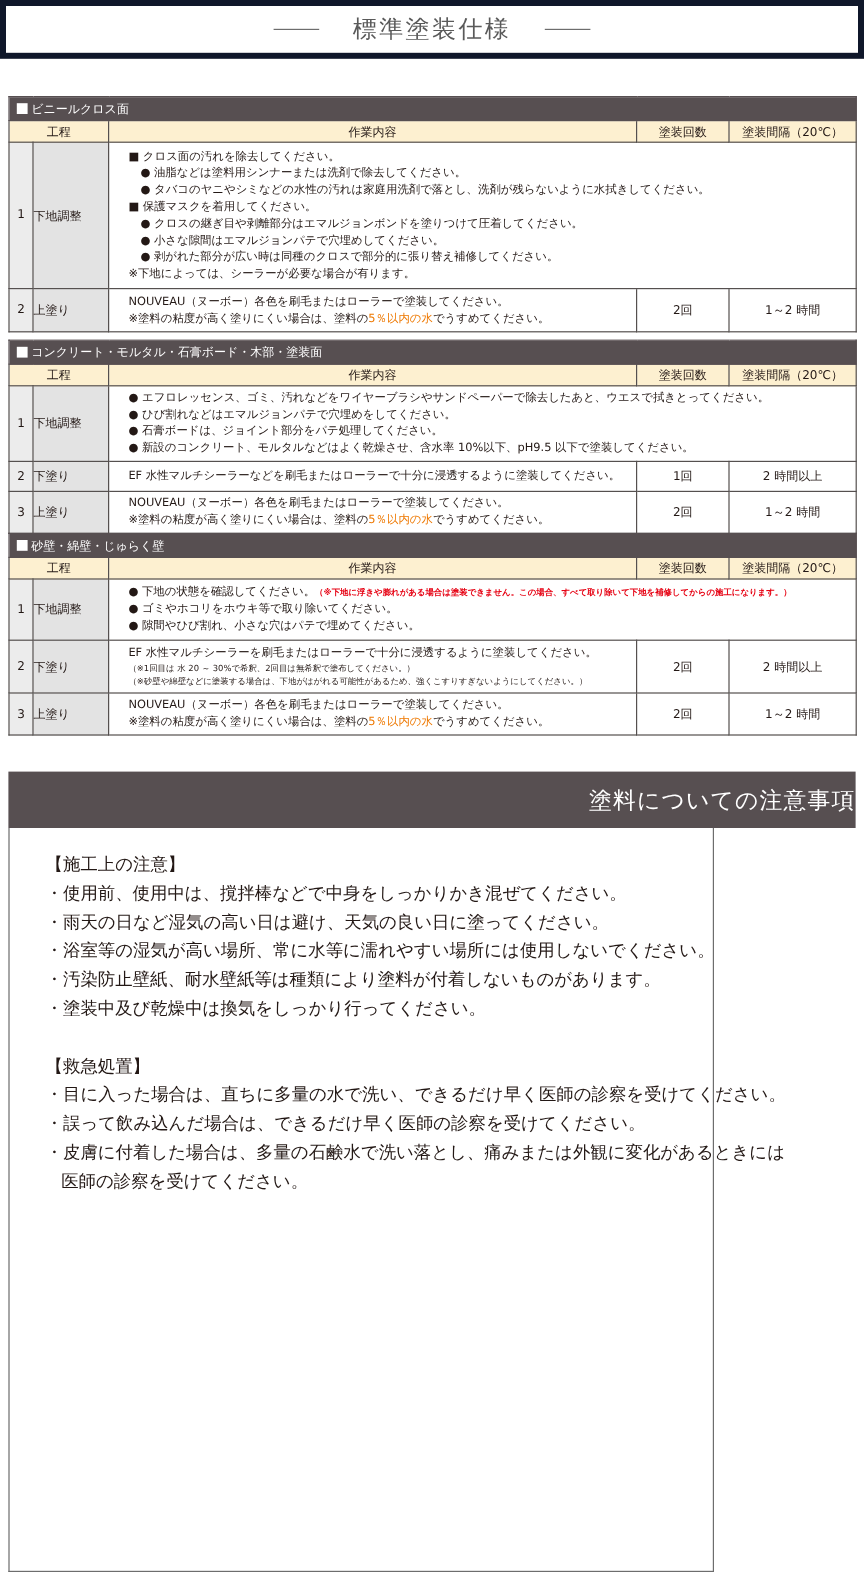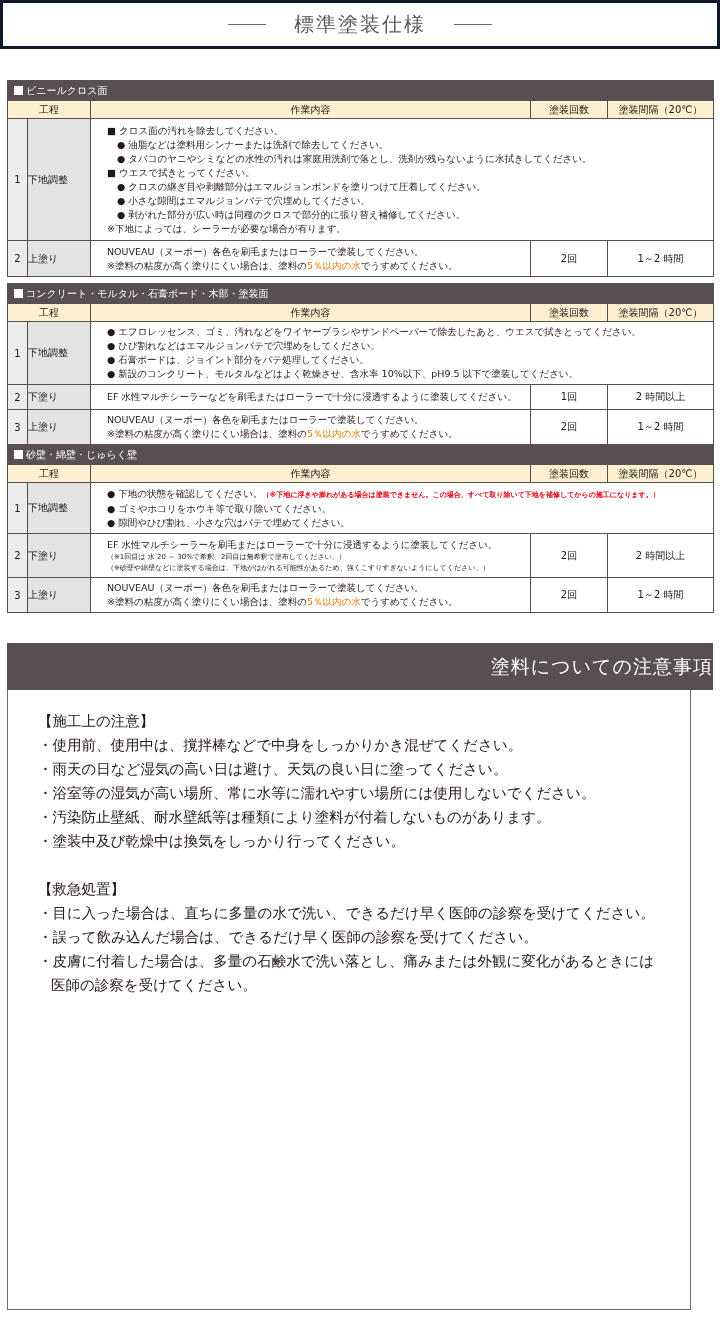--- a/index.html
+++ b/index.html
@@ -3,21 +3,21 @@
 <meta charset="utf-8">
 <style>
   * { box-sizing: border-box; margin: 0; padding: 0; }
   body {
     width: 720px; height: 1330px; background: #ffffff;
     font-family: "DejaVu Sans", "Liberation Sans", sans-serif;
     color: #231815; position: relative; overflow: hidden;
   }
   .title-box {
     position: absolute; left: 0; top: 0; width: 720px; height: 49px;
-    border: 3px solid #0f172a; display: flex; align-items: center; justify-content: center;
+    border: 5px solid #0f172a; display: flex; align-items: center; justify-content: center;
   }
   .title-box .dash { width: 38px; height: 1px; background: #6d6d6d; margin: 0 28px; }
   .title-box .title { font-size: 20px; color: #5a5a5a; letter-spacing: 2px; }
 
   .spec-table {
     position: absolute; left: 7px; width: 706px; border-collapse: collapse;
     table-layout: fixed; font-size: 9.5px;
   }
   .spec-table td, .spec-table th { border: 1px solid #55504f; }
   .spec-table .sec-head td {
@@ -37,21 +37,21 @@
   .orange { color: #ee7800; }
   .red { color: #e60012; font-size: 7px; font-weight: bold; }
   .tiny { font-size: 7px; line-height: 11px; }
 
   .notes-head {
     position: absolute; left: 7px; top: 643px; width: 706px; height: 47px;
     background: #574f51; color: #fff; font-size: 19px; display: flex;
     align-items: center; justify-content: flex-end; letter-spacing: 1px;
   }
   .notes-body {
-    position: absolute; left: 7px; top: 690px; width: 684px; height: 620px;
+    position: absolute; left: 7px; top: 690px; width: 588px; height: 620px;
     border: 1px solid #6d6d6d; border-top: none; padding: 19px 0 0 30px;
     font-size: 14.5px; color: #231815;
   }
   .notes-group { margin-bottom: 24px; }
   .notes-group .gtitle { line-height: 24px; }
   .notes-group .item { line-height: 24px; white-space: nowrap; }
   .notes-group .item.cont { padding-left: 13px; }
 </style>
 </head>
 <body>
@@ -80,21 +80,21 @@
     <th>塗装回数</th>
     <th>塗装間隔（20℃）</th>
   </tr>
   <tr style="height:122px;">
     <td class="num">1</td>
     <td class="step">下地調整</td>
     <td class="content" colspan="3">
       <span class="line">■ クロス面の汚れを除去してください。</span>
       <span class="line indent">● 油脂などは塗料用シンナーまたは洗剤で除去してください。</span>
       <span class="line indent">● タバコのヤニやシミなどの水性の汚れは家庭用洗剤で落とし、洗剤が残らないように水拭きしてください。</span>
-      <span class="line">■ ウエスで拭きとってください。</span>
+      <span class="line">■ 保護マスクを着用してください。</span>
       <span class="line indent">● クロスの継ぎ目や剥離部分はエマルジョンボンドを塗りつけて圧着してください。</span>
       <span class="line indent">● 小さな隙間はエマルジョンパテで穴埋めしてください。</span>
       <span class="line indent">● 剥がれた部分が広い時は同種のクロスで部分的に張り替え補修してください。</span>
       <span class="line">※下地によっては、シーラーが必要な場合が有ります。</span>
     </td>
   </tr>
   <tr style="height:36px;">
     <td class="num">2</td>
     <td class="step">上塗り</td>
     <td class="content">

